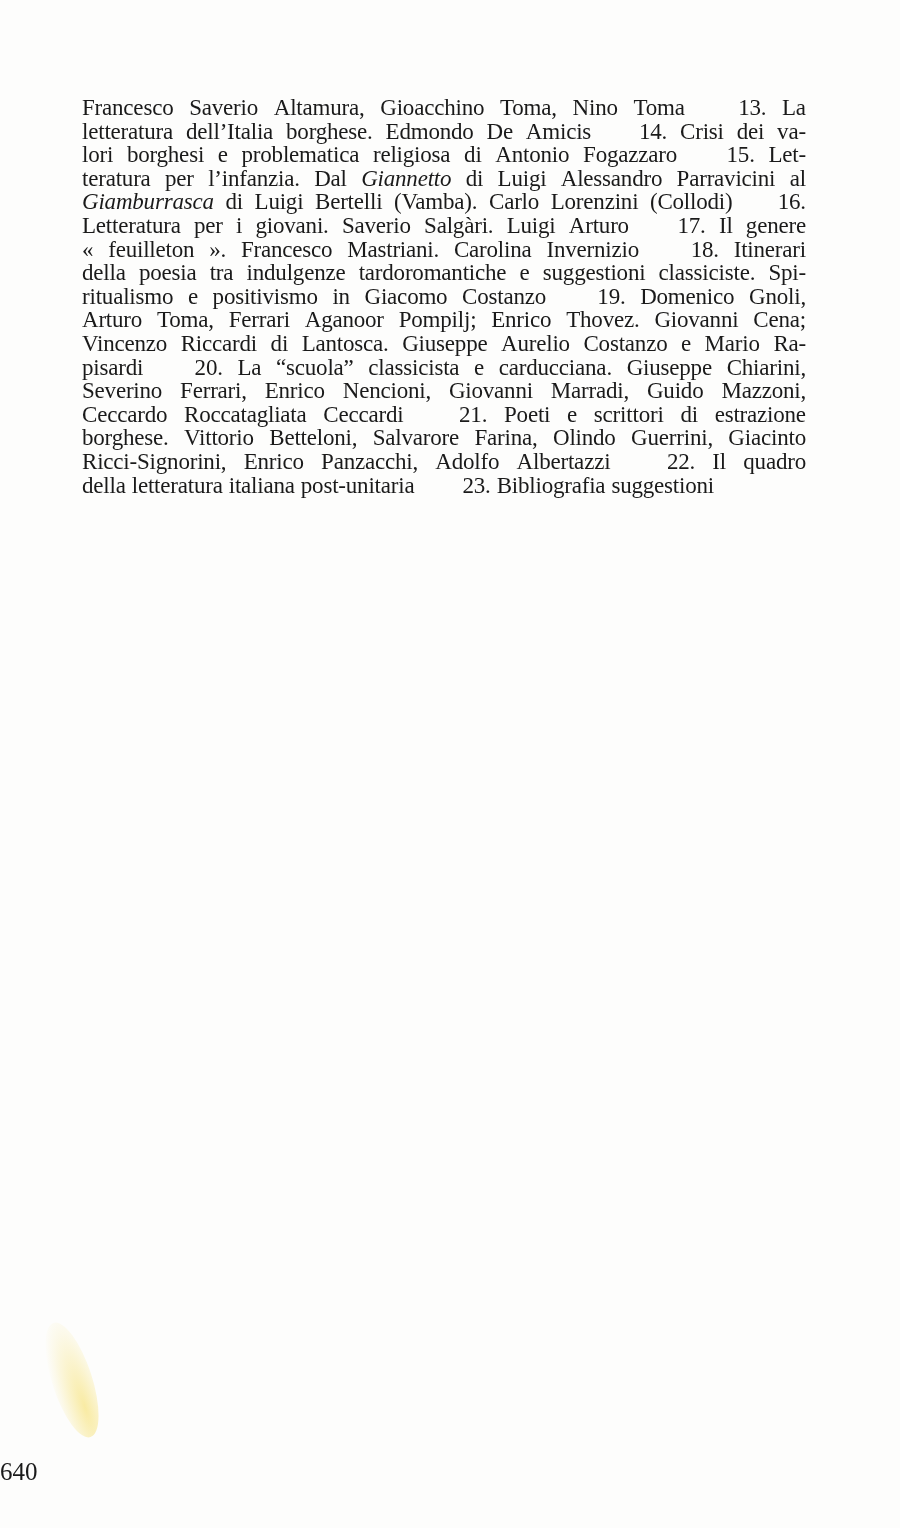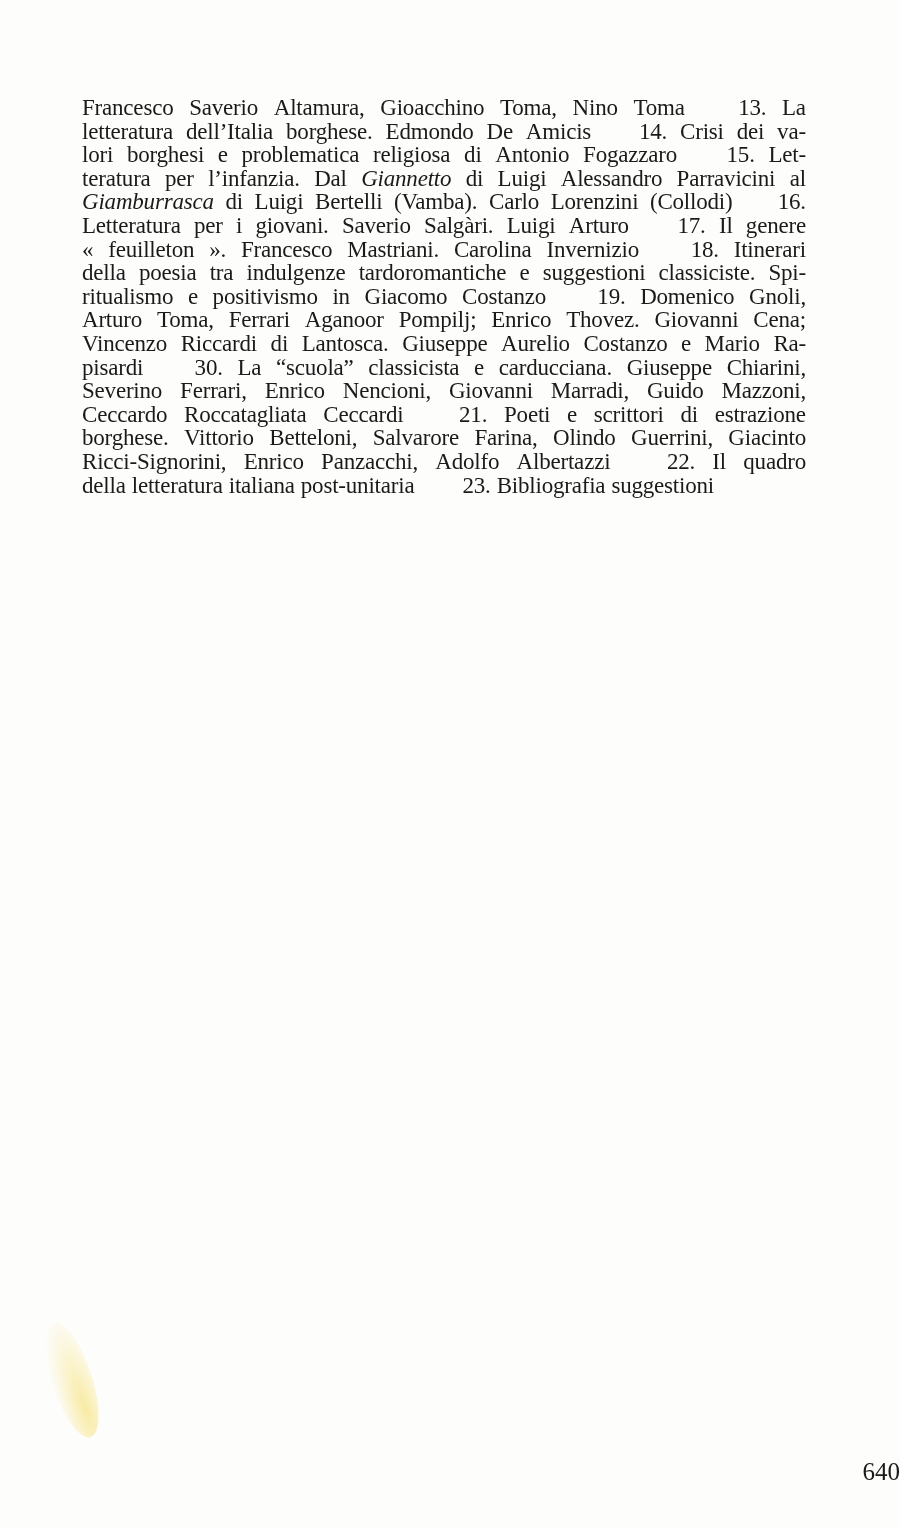--- a/index.html
+++ b/index.html
@@ -11,21 +11,21 @@
     position: absolute; left: 82px; top: 96px; width: 724px;
   }
   .line {
     display: flex; justify-content: space-between; white-space: nowrap;
     font-size: 23px; line-height: 23.6px; height: 23.6px; letter-spacing: -0.2px;
   }
   .line.last { justify-content: flex-start; }
   .line.last span { margin-right: 0; }
   .line span { white-space: pre; }
   .page-number {
-    position: absolute; left: 0; width: 900px; top: 1458px; text-align: right;
+    position: absolute; left: 0; width: 900px; top: 1458px; text-align: left;
     font-size: 25px;
   }
   .stain {
     position: absolute; left: 52px; top: 1320px; width: 40px; height: 120px;
     background: radial-gradient(ellipse at 60% 75%, rgba(245,220,90,0.55), rgba(245,225,120,0.15) 60%, rgba(255,255,255,0) 80%);
     transform: rotate(-18deg); border-radius: 50%;
   }
 </style>
 </head>
 <body>
@@ -163,21 +163,21 @@
       <span>Giuseppe</span>
       <span>Aurelio</span>
       <span>Costanzo</span>
       <span>e</span>
       <span>Mario</span>
       <span>Ra-</span>
     </div>
     <div class="line">
       <span>pisardi</span>
       <span style="width: 22px;"></span>
-      <span>30.</span>
+      <span>20.</span>
       <span>La</span>
       <span>“scuola”</span>
       <span>classicista</span>
       <span>e</span>
       <span>carducciana.</span>
       <span>Giuseppe</span>
       <span>Chiarini,</span>
     </div>
     <div class="line">
       <span>Severino</span>

